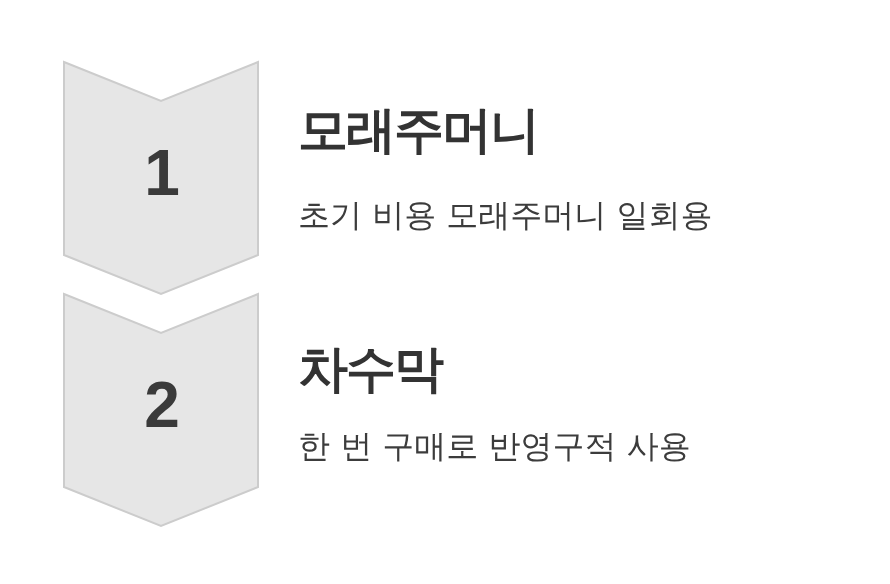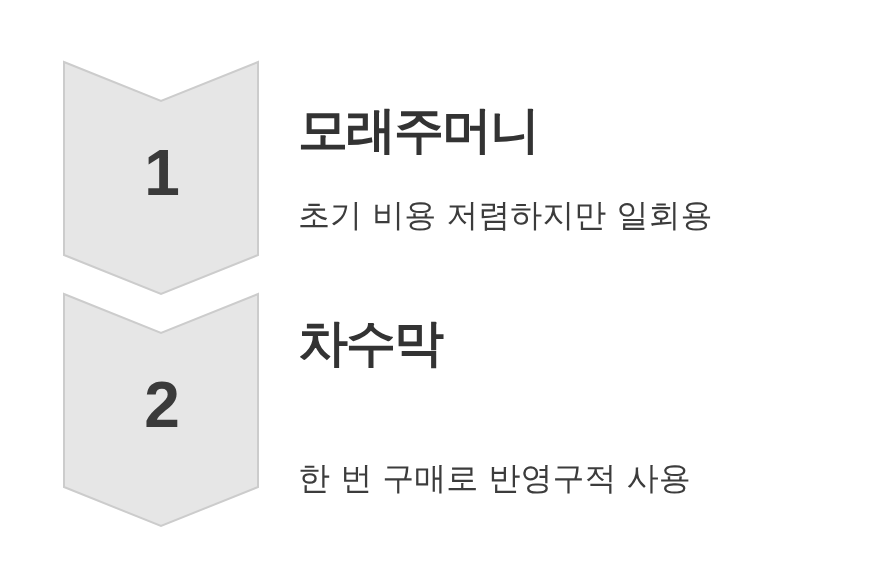--- a/index.html
+++ b/index.html
@@ -14,25 +14,25 @@
 <body>
 
 <div>
   <div class="chevron" style="top:60px;">
     <svg width="200" height="236" viewBox="0 0 200 236">
       <polygon points="2,2 99,41 196,2 196,195 99,234 2,195" fill="#e6e6e6" stroke="#cccccc" stroke-width="2"></polygon>
     </svg>
     <div class="num" style="top:76px;">1</div>
   </div>
   <div class="title" style="top:97px;">모래주머니</div>
-  <div class="desc" style="top:194px;">초기 비용 저렴하지만 일회용</div>
+  <div class="desc" style="top:194px;">초기 비용 모래주머니 일회용</div>
 </div>
 
 <div>
   <div class="chevron" style="top:292px;">
     <svg width="200" height="236" viewBox="0 0 200 236">
       <polygon points="2,2 99,41 196,2 196,195 99,234 2,195" fill="#e6e6e6" stroke="#cccccc" stroke-width="2"></polygon>
     </svg>
     <div class="num" style="top:76px;">2</div>
   </div>
-  <div class="title" style="top:310px;text-align:center;">차수막</div>
-  <div class="desc" style="top:425px;margin-top:32px;">한 번 구매로 반영구적 사용</div>
+  <div class="title" style="top:336px;text-align:center;">차수막</div>
+  <div class="desc" style="top:425px;">한 번 구매로 반영구적 사용</div>
 </div>
 
 </body></html>

